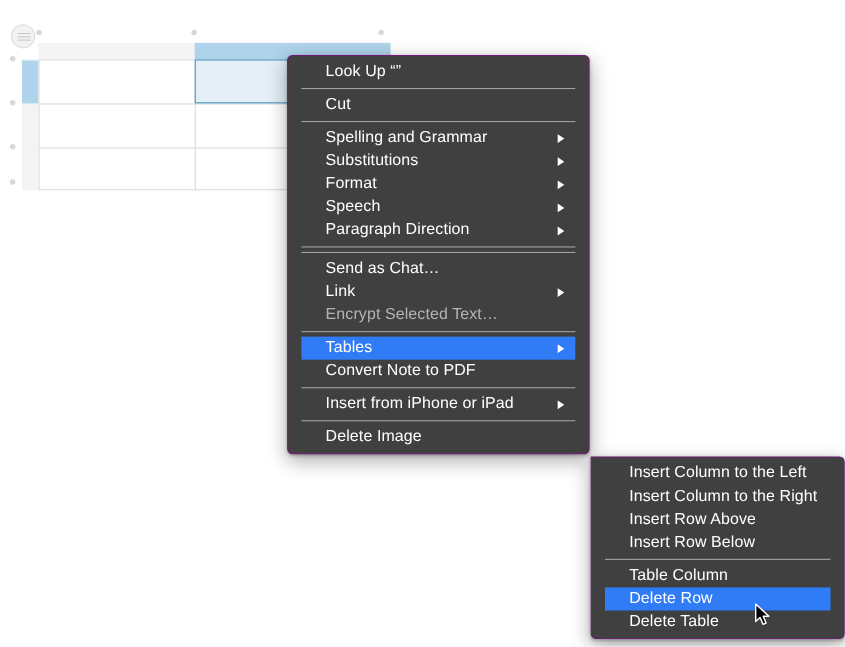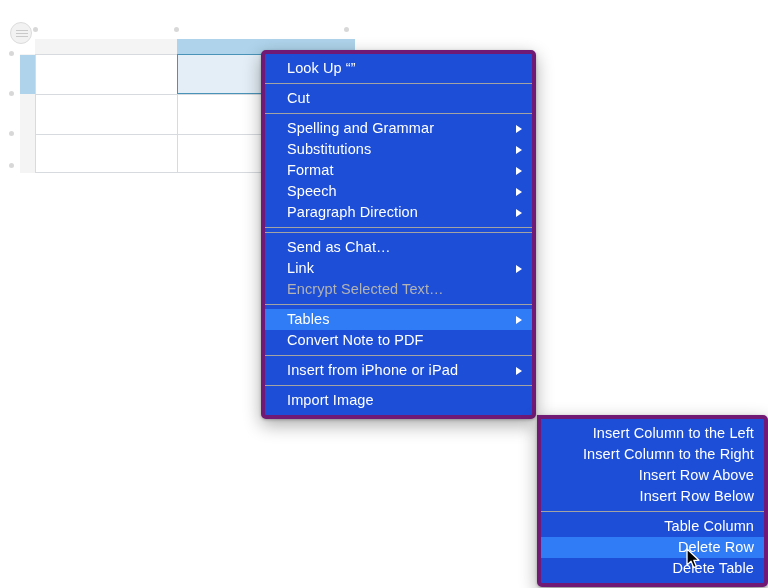--- a/index.html
+++ b/index.html
@@ -131,41 +131,40 @@
     left: 20px;
     top: 47px;
     width: 15px;
     height: 39px;
     background: #aed3ea;
   }
 
   
   .menu {
     position: absolute;
-    background: #1d4ed8;
-    border: 4px solid #701a75;
+    background: #404040;
+    border: 1px solid #701a75;
     border-radius: 5px;
     box-shadow: 0 6px 18px rgba(0,0,0,0.33), 0 1px 3px rgba(0,0,0,0.25);
     box-sizing: border-box;
-    padding: 4px 0;
+    padding: 4px 12px;
     overflow: hidden;
   }
 
   #context-menu {
     left: 261px;
     top: 50px;
     width: 275px;
   }
 
   #tables-submenu {
     left: 537px;
     top: 415px;
     width: 231px;
     border-top-left-radius: 0;
-    text-align: right;
   }
 
   .menu-item {
     position: relative;
     height: 21px;
     line-height: 21px;
     padding: 0 10px 0 22px;
     color: #ffffff;
     font-size: 14.5px;
     white-space: nowrap;
@@ -260,21 +259,21 @@
     <div class="menu-sep"></div>
     <div class="menu-item">Send as Chat…</div>
     <div class="menu-item">Link<span class="submenu-arrow"></span></div>
     <div class="menu-item disabled">Encrypt Selected Text…</div>
     <div class="menu-sep"></div>
     <div class="menu-item selected">Tables<span class="submenu-arrow"></span></div>
     <div class="menu-item">Convert Note to PDF</div>
     <div class="menu-sep"></div>
     <div class="menu-item">Insert from iPhone or iPad<span class="submenu-arrow"></span></div>
     <div class="menu-sep"></div>
-    <div class="menu-item">Import Image</div>
+    <div class="menu-item">Delete Image</div>
   </div>
 
 <div class="menu" id="tables-submenu">
     <div class="menu-item">Insert Column to the Left</div>
     <div class="menu-item">Insert Column to the Right</div>
     <div class="menu-item">Insert Row Above</div>
     <div class="menu-item">Insert Row Below</div>
     <div class="menu-sep"></div>
     <div class="menu-item">Table Column</div>
     <div class="menu-item selected">Delete Row</div>

